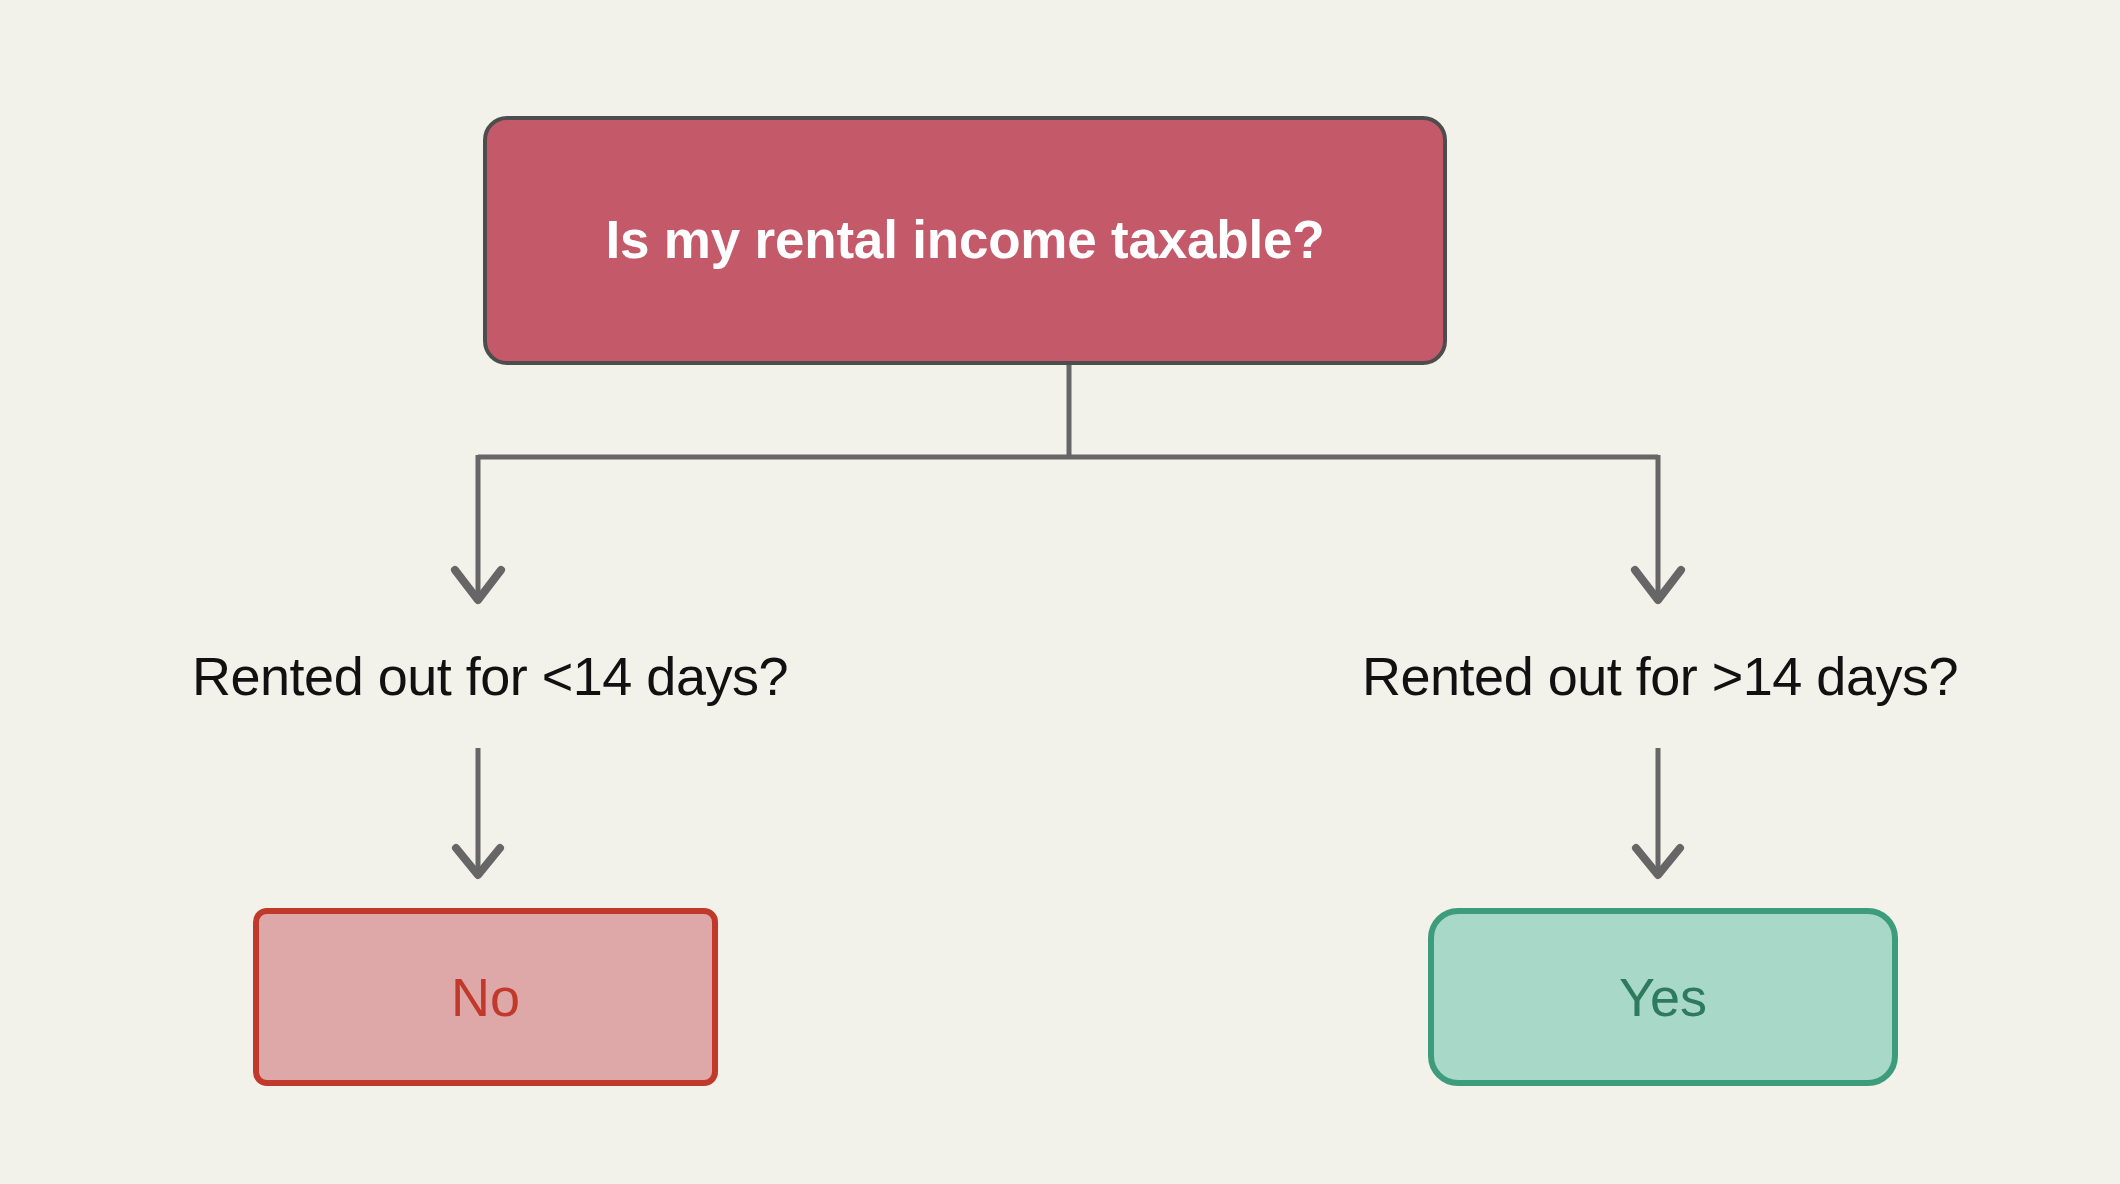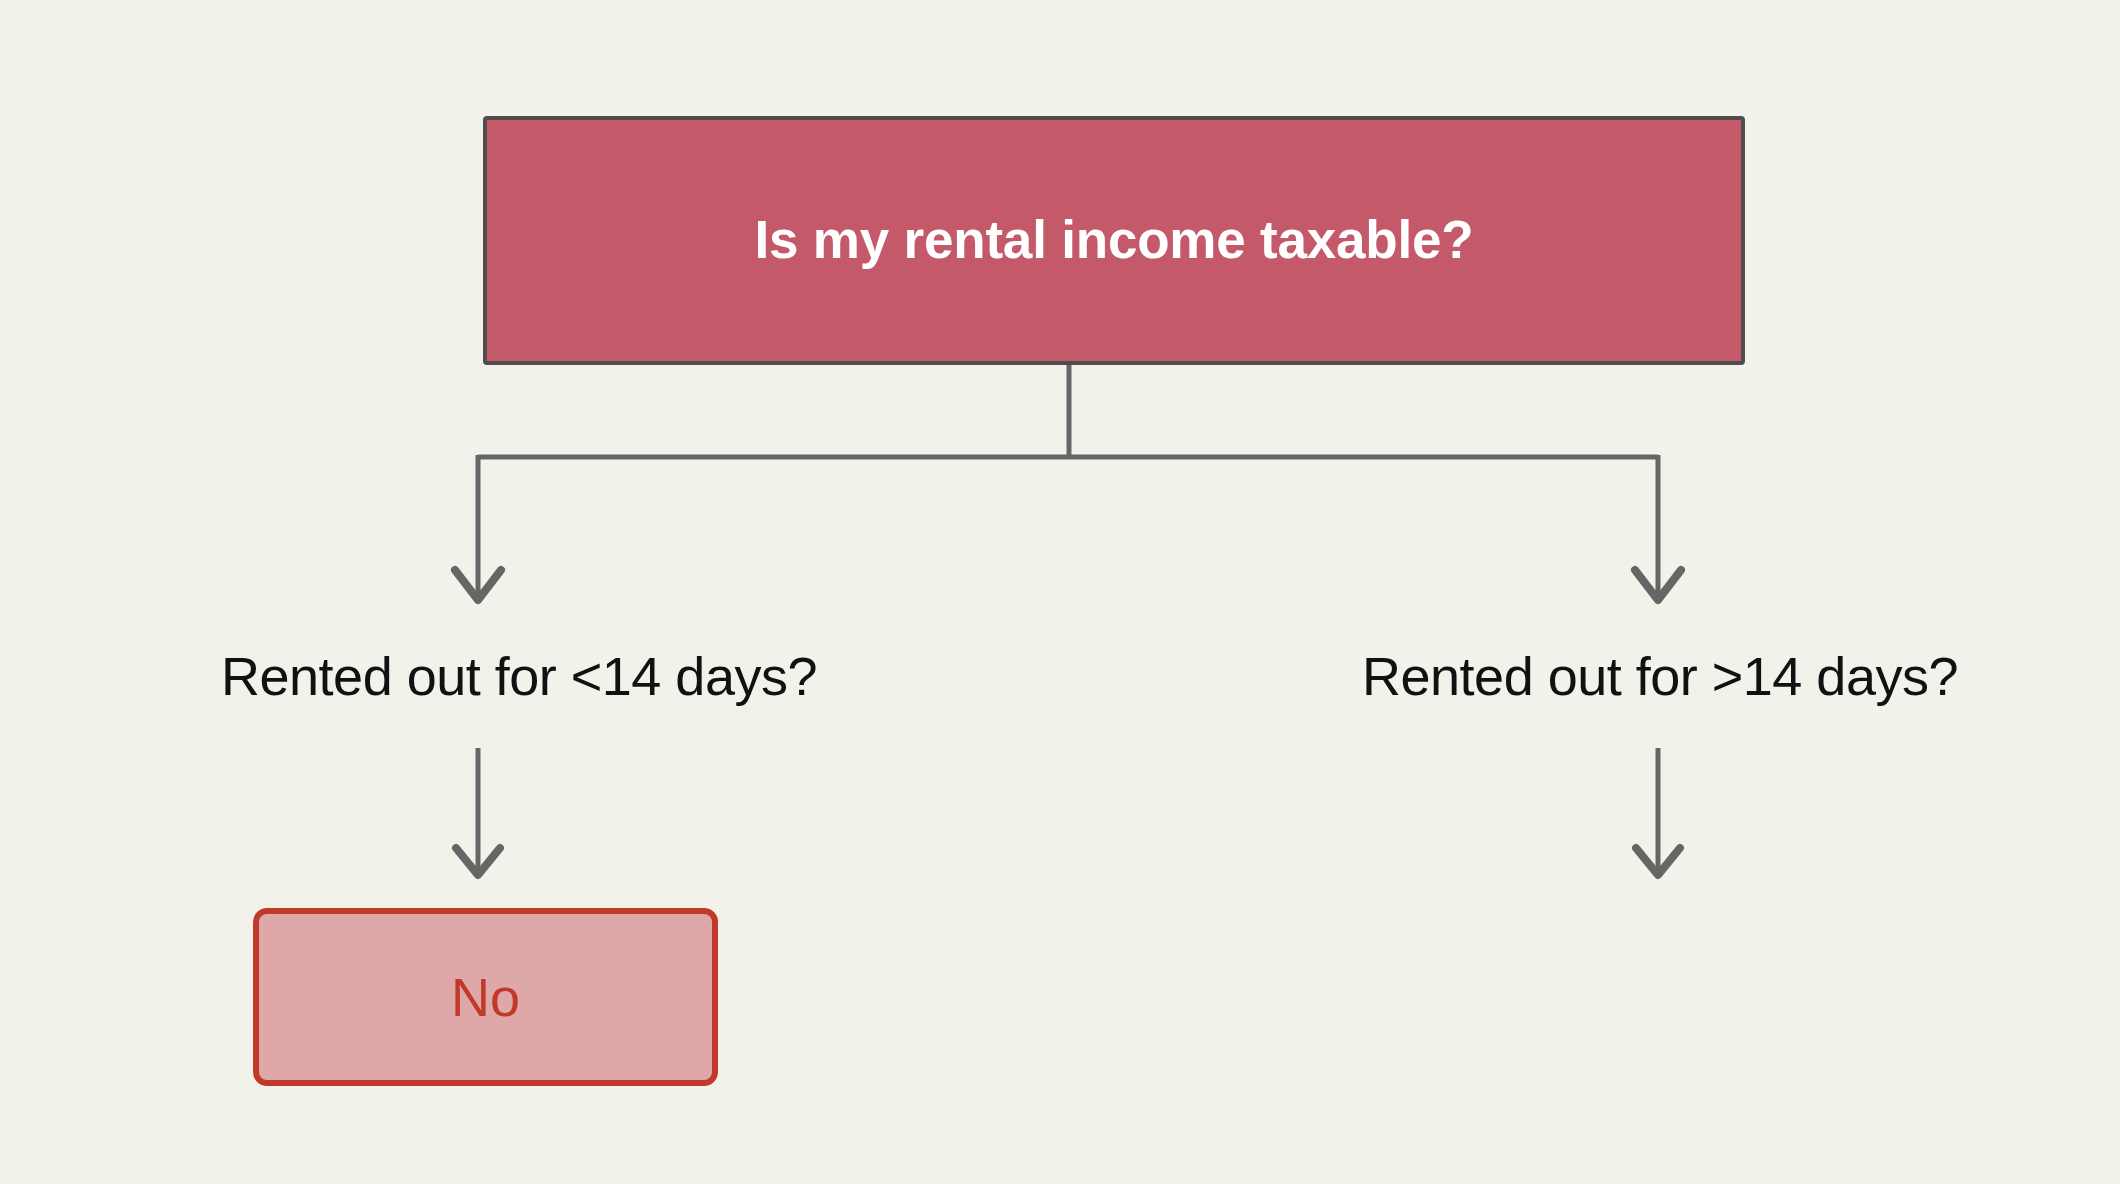--- a/index.html
+++ b/index.html
@@ -37,25 +37,25 @@
     box-sizing: border-box;
     display: flex;
     align-items: center;
     justify-content: center;
     text-align: center;
   }
 
   #node-question {
     left: 483px;
     top: 116px;
-    width: 1262px;
+    width: 964px;
     height: 249px;
     background: #c4596a;
     border: 4px solid #4d4d4d;
-    border-radius: 4px;
+    border-radius: 24px;
   }
   #node-question .node-text {
     color: #ffffff;
     font-size: 53px;
     font-weight: bold;
     letter-spacing: -0.2px;
     line-height: 1.1;
   }
 
   .branch-label {
@@ -64,21 +64,20 @@
     font-size: 54px;
     font-weight: 400;
     letter-spacing: -0.5px;
     white-space: nowrap;
     text-align: center;
   }
   #label-left-condition {
     left: 0px;
     top: 645px;
     width: 980px;
-    margin-left: 29px;
   }
   #label-right-condition {
     left: 1170px;
     top: 645px;
     width: 980px;
   }
 
   #node-answer-no {
     left: 253px;
     top: 908px;
@@ -138,14 +137,17 @@
   </div>
 
   <div class="branch-label" id="label-left-condition">Rented out for &lt;14 days?</div>
 
   <div class="branch-label" id="label-right-condition">Rented out for &gt;14 days?</div>
 
   <div class="node" id="node-answer-no">
     <span class="node-text">No</span>
   </div>
 
+  <div class="node" id="node-answer-yes">
+    <span class="node-text">Yes</span>
+  </div>
 
 </div>
 
 </body></html>

